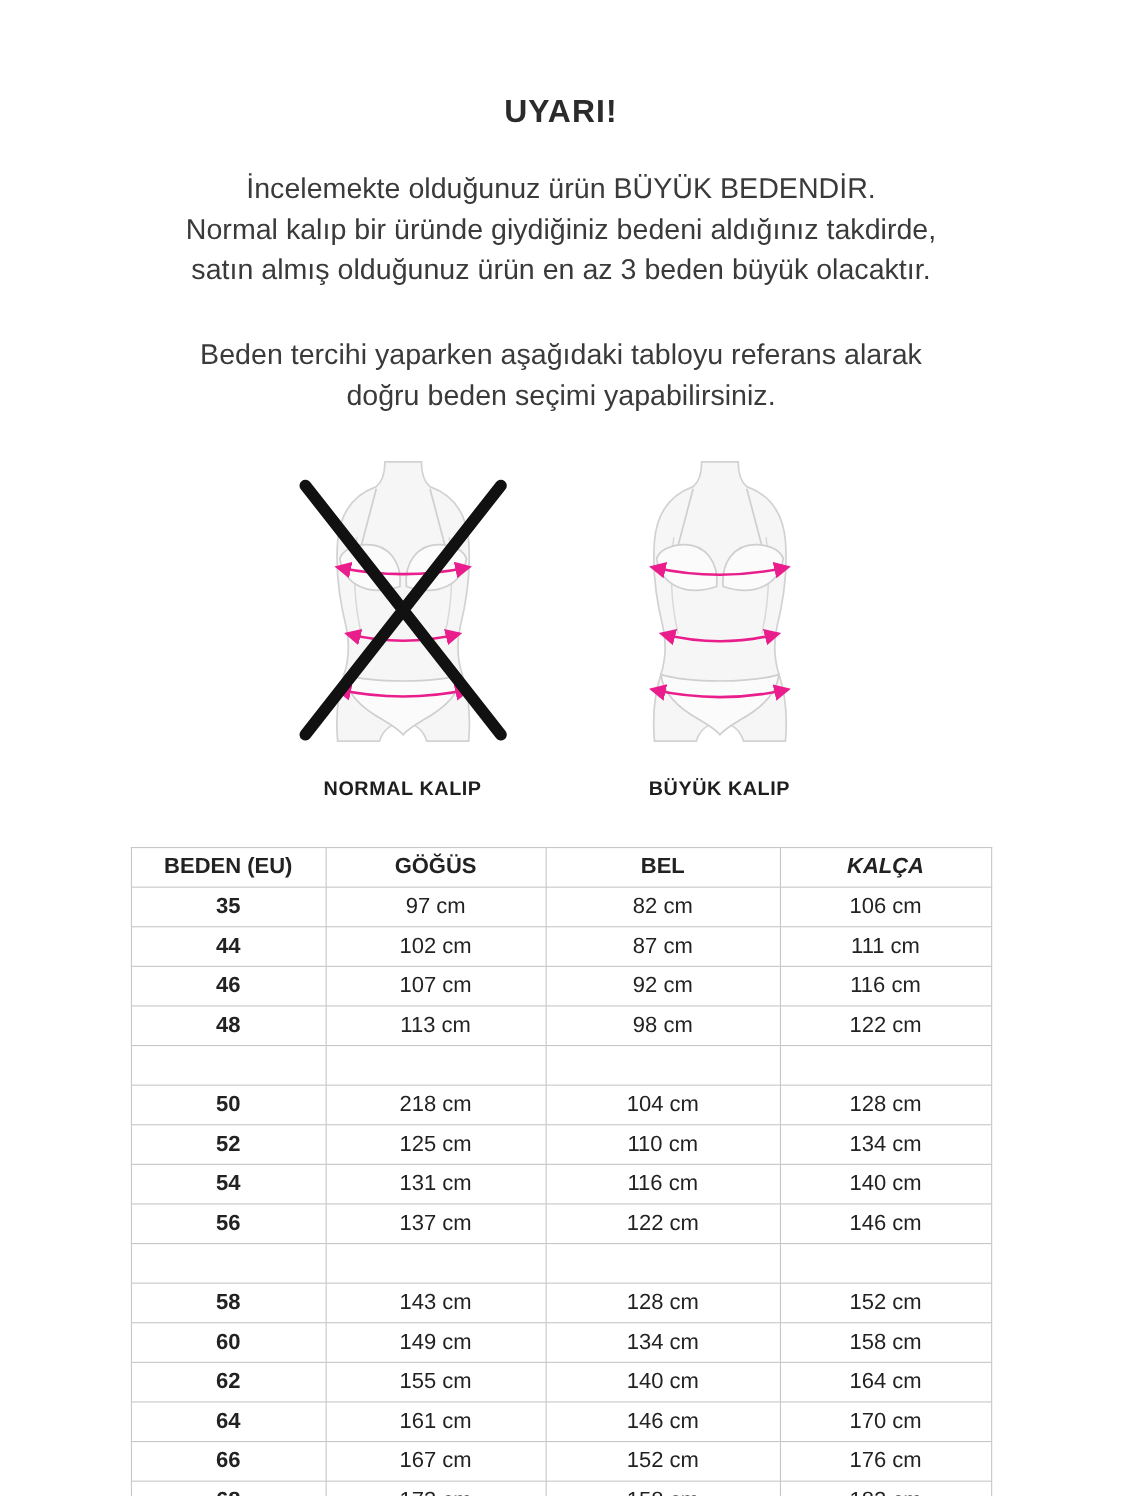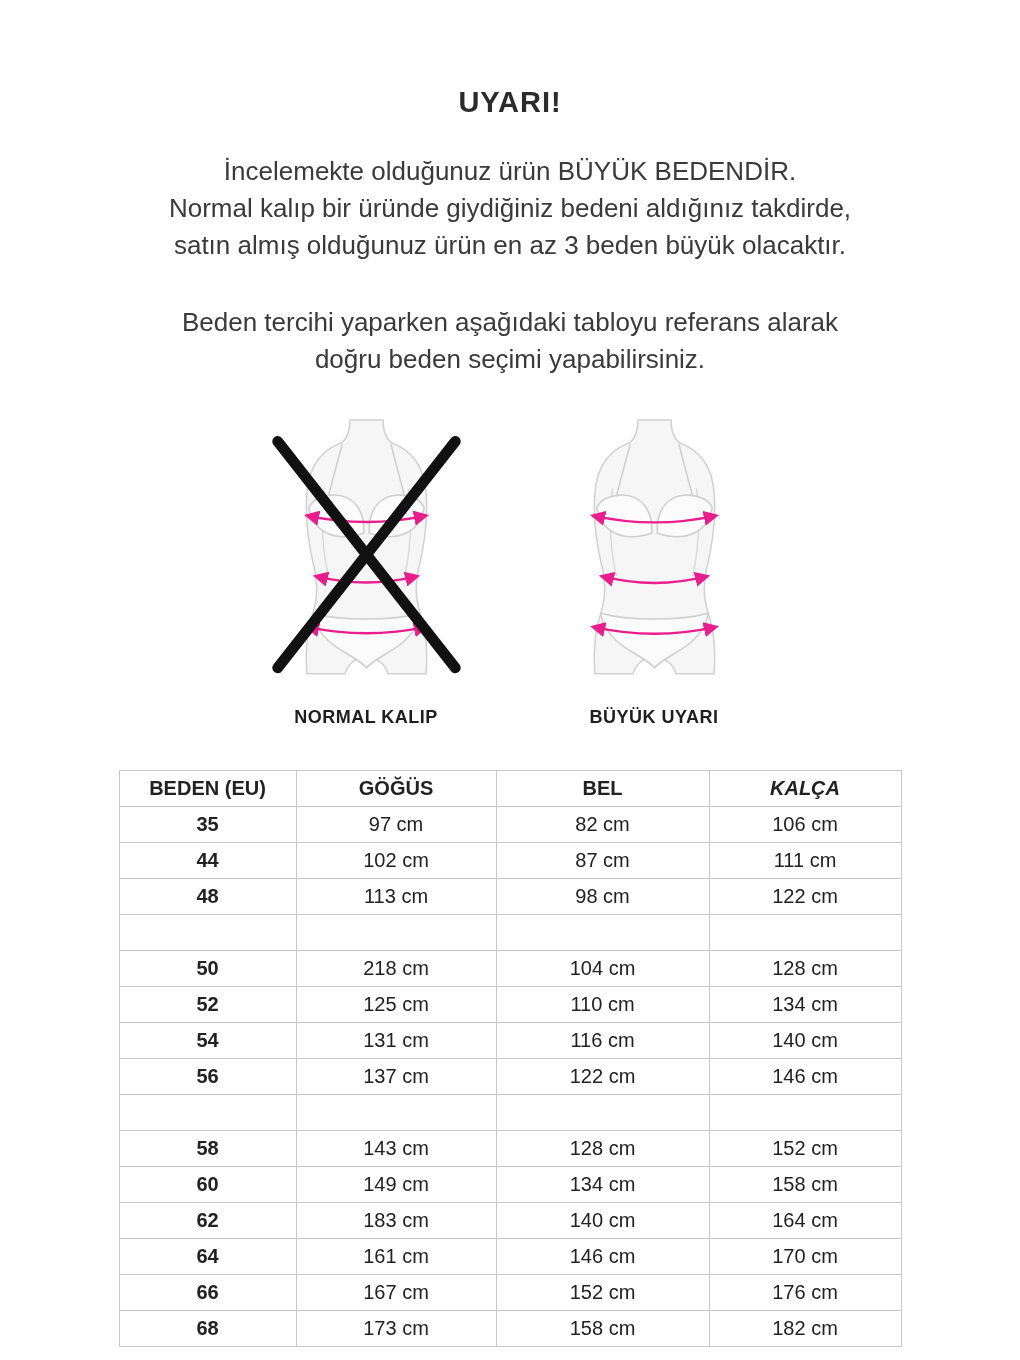--- a/index.html
+++ b/index.html
@@ -142,21 +142,21 @@
           <path class="bra-shape" d="M46,92 C50,116 72,128 102,118 C104,96 92,78 70,79 C58,80 49,84 46,92 Z"></path>
           <path class="bra-shape" d="M164,92 C160,116 138,128 108,118 C106,96 118,78 140,79 C152,80 161,84 164,92 Z"></path>
         </g>
         <path class="panty-shape" d="M50,200 C78,208 132,208 160,200 C158,216 146,230 124,242 C114,248 108,252 105,256 C102,252 96,248 86,242 C64,230 52,216 50,200 Z"></path>
         <g>
           <path class="measure-arrow" d="M42,100 Q105,114 168,100" marker-start="url(#ahR)" marker-end="url(#ahR)"></path>
           <path class="measure-arrow" d="M51,162 Q105,176 159,162" marker-start="url(#ahR)" marker-end="url(#ahR)"></path>
           <path class="measure-arrow" d="M42,214 Q105,228 168,214" marker-start="url(#ahR)" marker-end="url(#ahR)"></path>
         </g>
       </svg>
-      <div class="figure-label">BÜYÜK UYARI</div>
+      <div class="figure-label">BÜYÜK KALIP</div>
     </div>
 
   </div>
 
   <table class="size-table">
     <thead>
       <tr>
           <th>BEDEN (EU)</th>
           <th>GÖĞÜS</th>
           <th>BEL</th>
@@ -170,20 +170,26 @@
           <td>82 cm</td>
           <td>106 cm</td>
         </tr>
         <tr>
           <td>44</td>
           <td>102 cm</td>
           <td>87 cm</td>
           <td>111 cm</td>
         </tr>
         <tr>
+          <td>46</td>
+          <td>107 cm</td>
+          <td>92 cm</td>
+          <td>116 cm</td>
+        </tr>
+        <tr>
           <td>48</td>
           <td>113 cm</td>
           <td>98 cm</td>
           <td>122 cm</td>
         </tr>
         <tr>
           <td></td>
           <td></td>
           <td></td>
           <td></td>
@@ -225,21 +231,21 @@
           <td>152 cm</td>
         </tr>
         <tr>
           <td>60</td>
           <td>149 cm</td>
           <td>134 cm</td>
           <td>158 cm</td>
         </tr>
         <tr>
           <td>62</td>
-          <td>183 cm</td>
+          <td>155 cm</td>
           <td>140 cm</td>
           <td>164 cm</td>
         </tr>
         <tr>
           <td>64</td>
           <td>161 cm</td>
           <td>146 cm</td>
           <td>170 cm</td>
         </tr>
         <tr>

